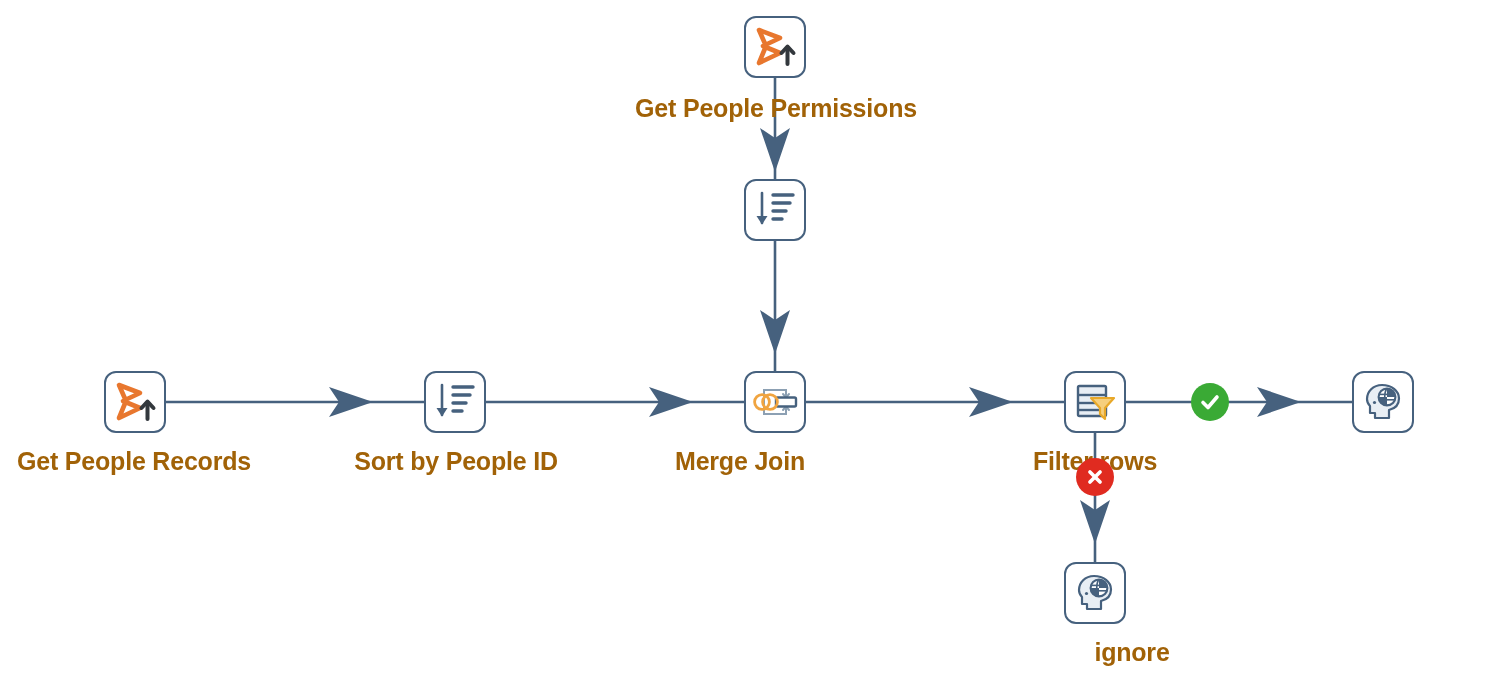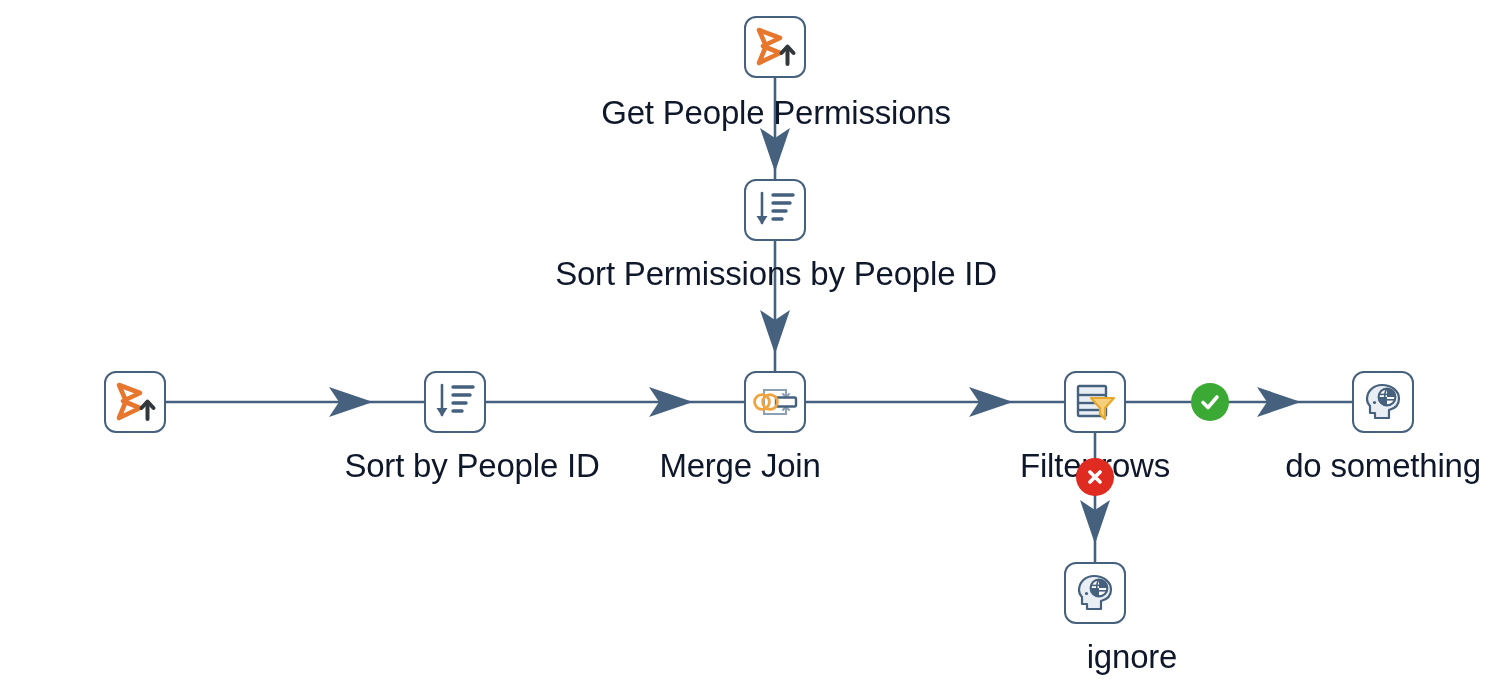--- a/index.html
+++ b/index.html
@@ -32,26 +32,27 @@
     box-sizing: border-box;
     border: 2px solid #46617e;
     border-radius: 12px;
     background: #ffffff;
     display: flex;
     align-items: center;
     justify-content: center;
   }
   .node-label {
     position: absolute;
-    font-size: 33px;
-    color: #0f172a;
+    font-size: 25px;
+    color: #a16207;
     white-space: nowrap;
     text-align: center;
     font-family: "Liberation Sans", sans-serif;
     letter-spacing: -0.2px;
+    font-weight: bold;
   }
   .badge {
     position: absolute;
     width: 38px;
     height: 38px;
     border-radius: 50%;
     display: flex;
     align-items: center;
     justify-content: center;
   }
@@ -122,45 +123,45 @@
       <svg width="42" height="40" viewBox="0 0 42 40">
         <path d="M8 3 L8 33" stroke="#46617e" stroke-width="2.6" stroke-linecap="round"></path>
         <path d="M2.5 26 L8 34.5 L13.5 26 Z" fill="#46617e"></path>
         <path d="M19 5 L39 5" stroke="#46617e" stroke-width="3.4" stroke-linecap="round"></path>
         <path d="M19 13 L36 13" stroke="#46617e" stroke-width="3.4" stroke-linecap="round"></path>
         <path d="M19 21 L32 21" stroke="#46617e" stroke-width="3.4" stroke-linecap="round"></path>
         <path d="M19 29 L28 29" stroke="#46617e" stroke-width="3.4" stroke-linecap="round"></path>
       </svg>
     </span>
   </div>
-  <div class="node-label" style="left:776px; top:255px; transform:translateX(-50%);">Sort Permissions by People ID</div>
 
   <div class="node-box" style="left:104px; top:371px;">
     <span>
       <svg width="46" height="42" viewBox="0 0 46 42">
         <path d="M7 4 L28 12 L11 20 L28 27 L7 37 L14 20 Z" fill="none" stroke="#e8772e" stroke-width="4.6" stroke-linejoin="round" stroke-linecap="round"></path>
         <path d="M35.5 38 L35.5 22" stroke="#33383d" stroke-width="4" stroke-linecap="round"></path>
         <path d="M29.5 27 L35.5 20.5 L41.5 27" fill="none" stroke="#33383d" stroke-width="4" stroke-linejoin="round" stroke-linecap="round"></path>
       </svg>
     </span>
   </div>
+  <div class="node-label" style="left:134px; top:447px; transform:translateX(-50%);">Get People Records</div>
 
   <div class="node-box" style="left:424px; top:371px;">
     <span>
       <svg width="42" height="40" viewBox="0 0 42 40">
         <path d="M8 3 L8 33" stroke="#46617e" stroke-width="2.6" stroke-linecap="round"></path>
         <path d="M2.5 26 L8 34.5 L13.5 26 Z" fill="#46617e"></path>
         <path d="M19 5 L39 5" stroke="#46617e" stroke-width="3.4" stroke-linecap="round"></path>
         <path d="M19 13 L36 13" stroke="#46617e" stroke-width="3.4" stroke-linecap="round"></path>
         <path d="M19 21 L32 21" stroke="#46617e" stroke-width="3.4" stroke-linecap="round"></path>
         <path d="M19 29 L28 29" stroke="#46617e" stroke-width="3.4" stroke-linecap="round"></path>
       </svg>
     </span>
   </div>
-  <div class="node-label" style="left:472px; top:447px; transform:translateX(-50%);text-align:right;">Sort by People ID</div>
+  <div class="node-label" style="left:456px; top:447px; transform:translateX(-50%);text-align:right;">Sort by People ID</div>
 
   <div class="node-box" style="left:744px; top:371px;">
     <span>
       <svg width="46" height="40" viewBox="0 0 46 40">
         <path d="M12 20 L12 8 L34 8 L34 14" fill="none" stroke="#8ca0b3" stroke-width="2"></path>
         <path d="M12 20 L12 32 L34 32 L34 26" fill="none" stroke="#8ca0b3" stroke-width="2"></path>
         <path d="M31 12 L34 15.5 L37 12" fill="none" stroke="#8ca0b3" stroke-width="2" stroke-linecap="round" stroke-linejoin="round"></path>
         <path d="M31 28 L34 24.5 L37 28" fill="none" stroke="#8ca0b3" stroke-width="2" stroke-linecap="round" stroke-linejoin="round"></path>
         <rect x="24" y="15.5" width="20" height="9" rx="1.5" fill="#ffffff" stroke="#46617e" stroke-width="2.4"></rect>
         <circle cx="10" cy="20" r="7.4" fill="none" stroke="#f0a440" stroke-width="2.8"></circle>
@@ -190,21 +191,20 @@
         <circle cx="25" cy="16" r="8.4" fill="#ffffff" stroke="#46617e" stroke-width="2.1"></circle>
         <path d="M25 7.6 C22 11 22 21 25 24.4" fill="none" stroke="#46617e" stroke-width="1.6"></path>
         <path d="M16.8 13.4 L33.2 13.4" stroke="#46617e" stroke-width="1.6"></path>
         <path d="M16.8 18.8 L33.2 18.8" stroke="#46617e" stroke-width="1.6"></path>
         <path d="M25 7.6 A8.4 8.4 0 0 1 33.4 16 L25 16 Z" fill="#46617e"></path>
         <path d="M25 16 L16.6 16 A8.4 8.4 0 0 0 25 24.4 Z" fill="#46617e"></path>
         <circle cx="12.5" cy="21.5" r="1.6" fill="#46617e"></circle>
       </svg>
     </span>
   </div>
-  <div class="node-label" style="left:1383px; top:447px; transform:translateX(-50%);">do something</div>
 
   <div class="node-box" style="left:1064px; top:562px;">
     <span>
       <svg width="42" height="42" viewBox="0 0 42 42">
         <path d="M20 4 C11 4 5 10.5 5 18 C5 21.5 6.5 23.5 8 25 L8 32 L13 32 L13 37 L27 37 L27 29 C33.5 27.5 37 23 37 17.5 C37 9.8 29.5 4 20 4 Z" fill="#e8eef4" stroke="#46617e" stroke-width="2.2" stroke-linejoin="round"></path>
         <circle cx="25" cy="16" r="8.4" fill="#ffffff" stroke="#46617e" stroke-width="2.1"></circle>
         <path d="M25 7.6 C22 11 22 21 25 24.4" fill="none" stroke="#46617e" stroke-width="1.6"></path>
         <path d="M16.8 13.4 L33.2 13.4" stroke="#46617e" stroke-width="1.6"></path>
         <path d="M16.8 18.8 L33.2 18.8" stroke="#46617e" stroke-width="1.6"></path>
         <path d="M25 7.6 A8.4 8.4 0 0 1 33.4 16 L25 16 Z" fill="#46617e"></path>

